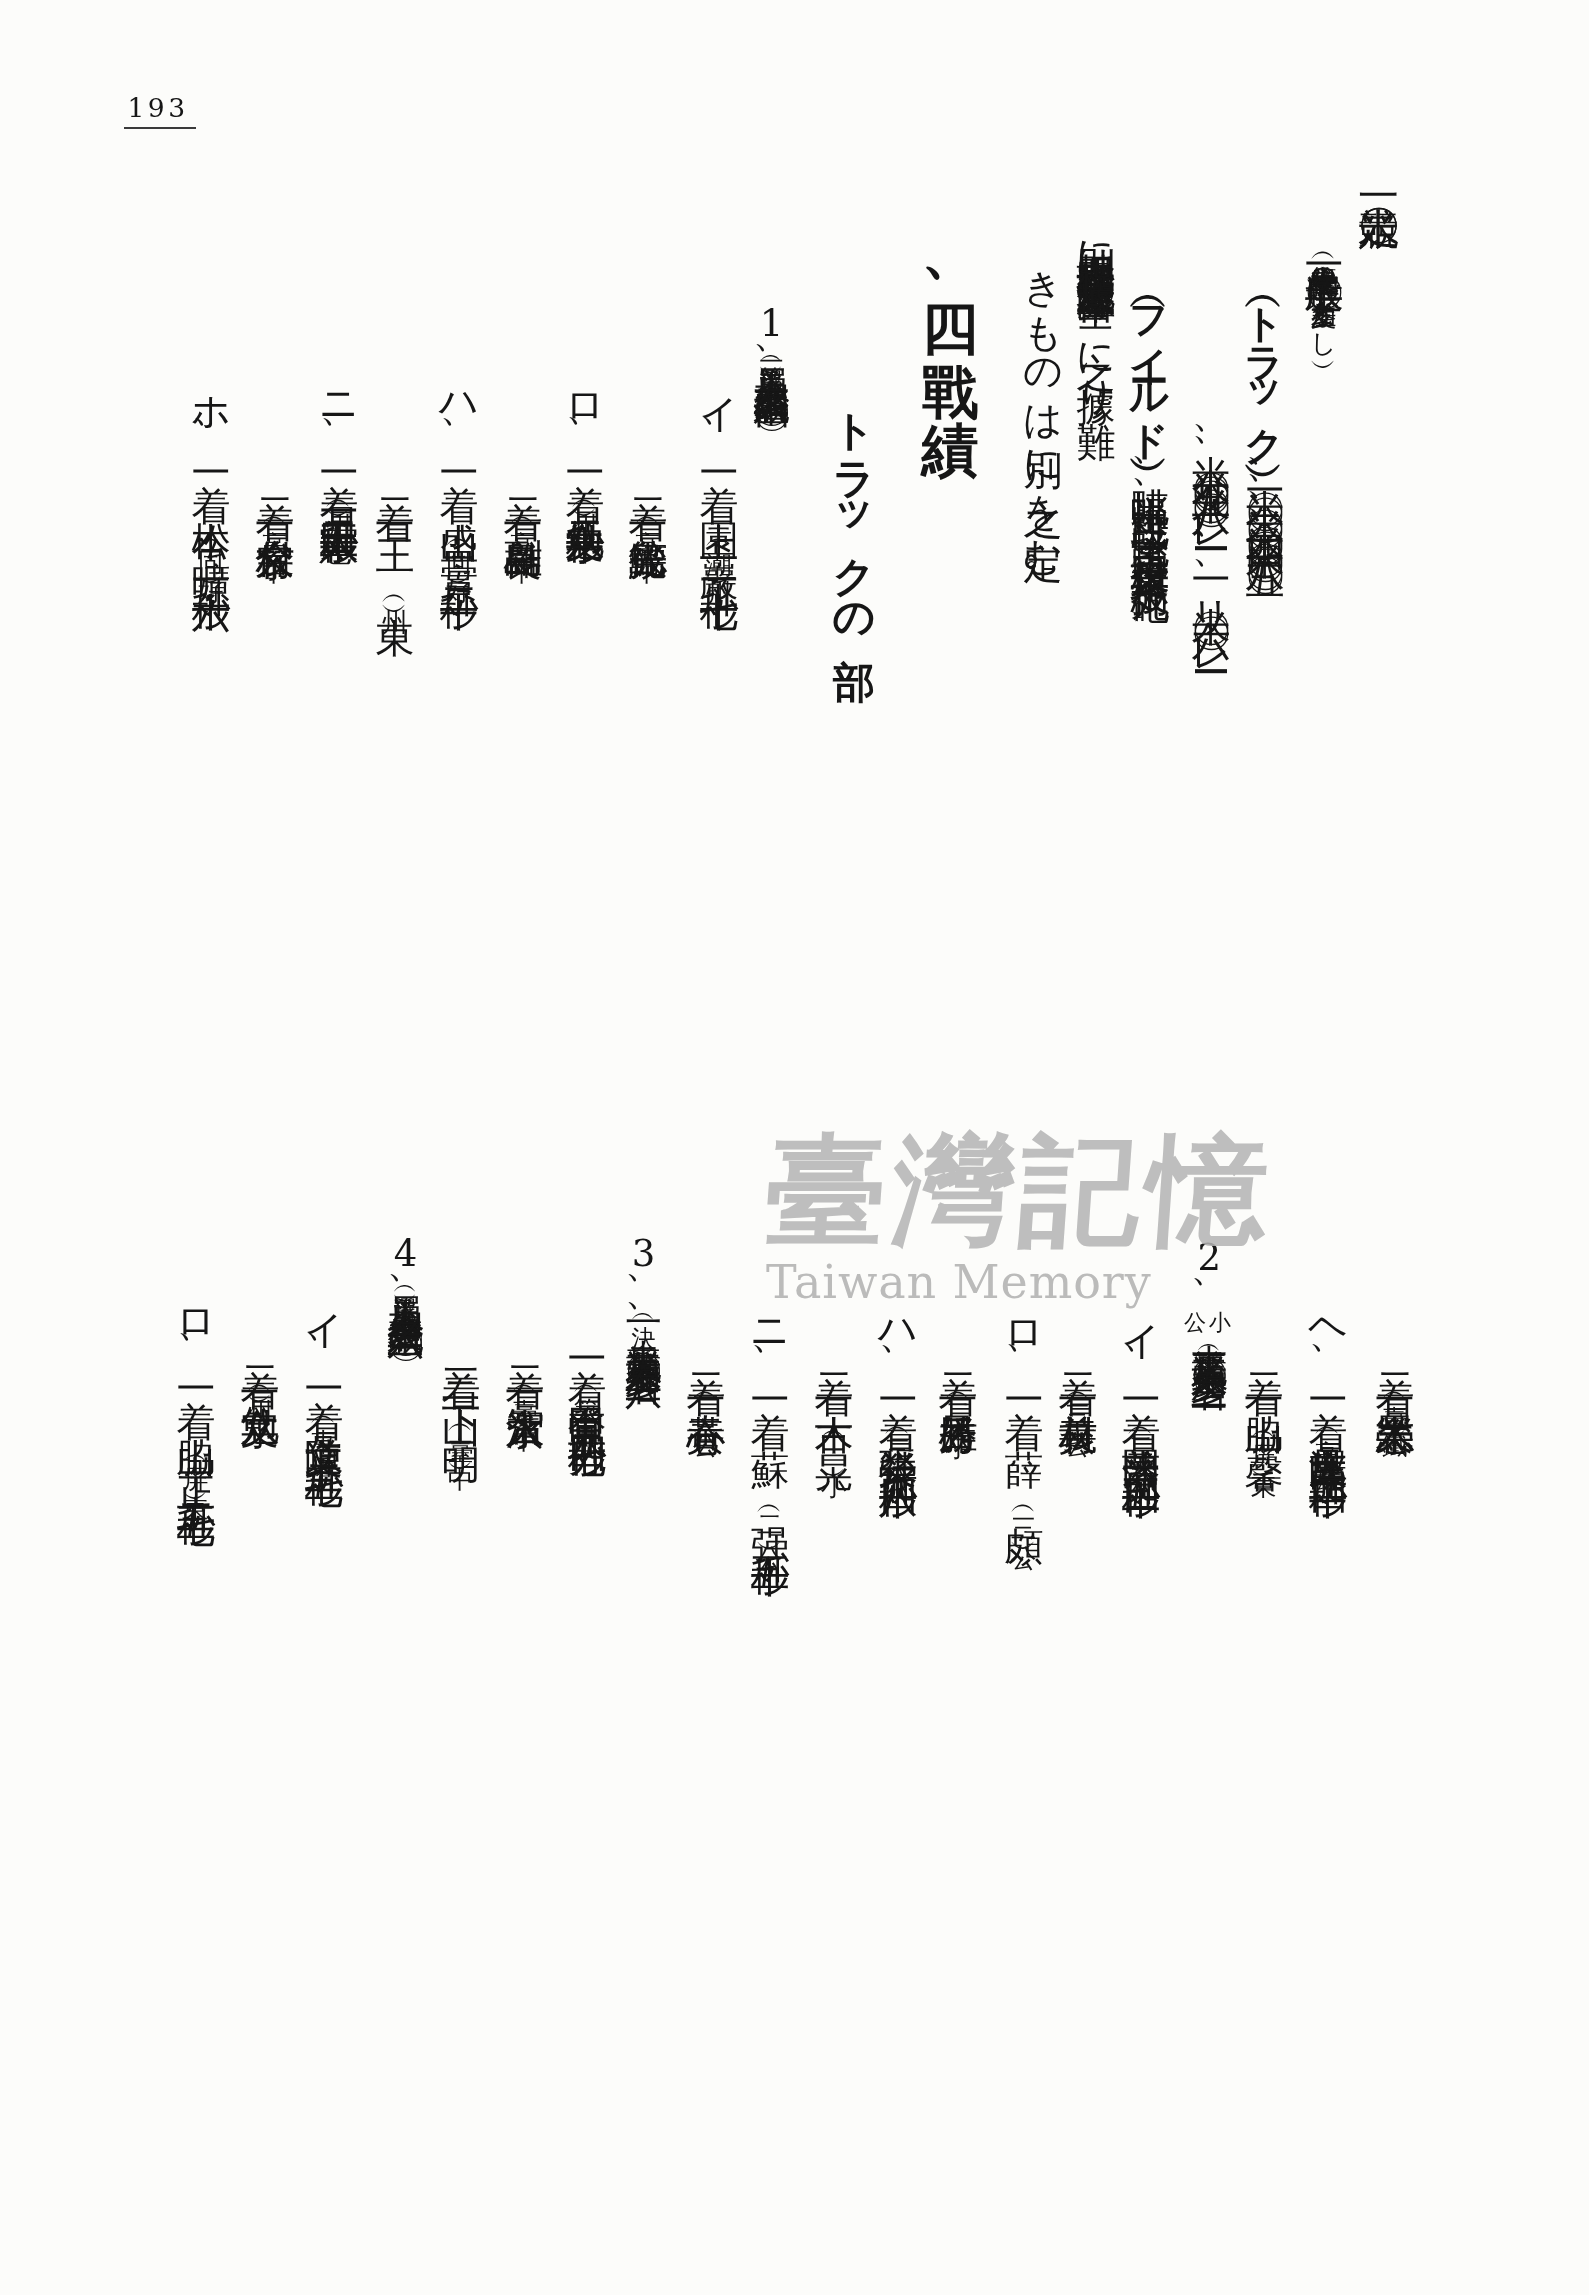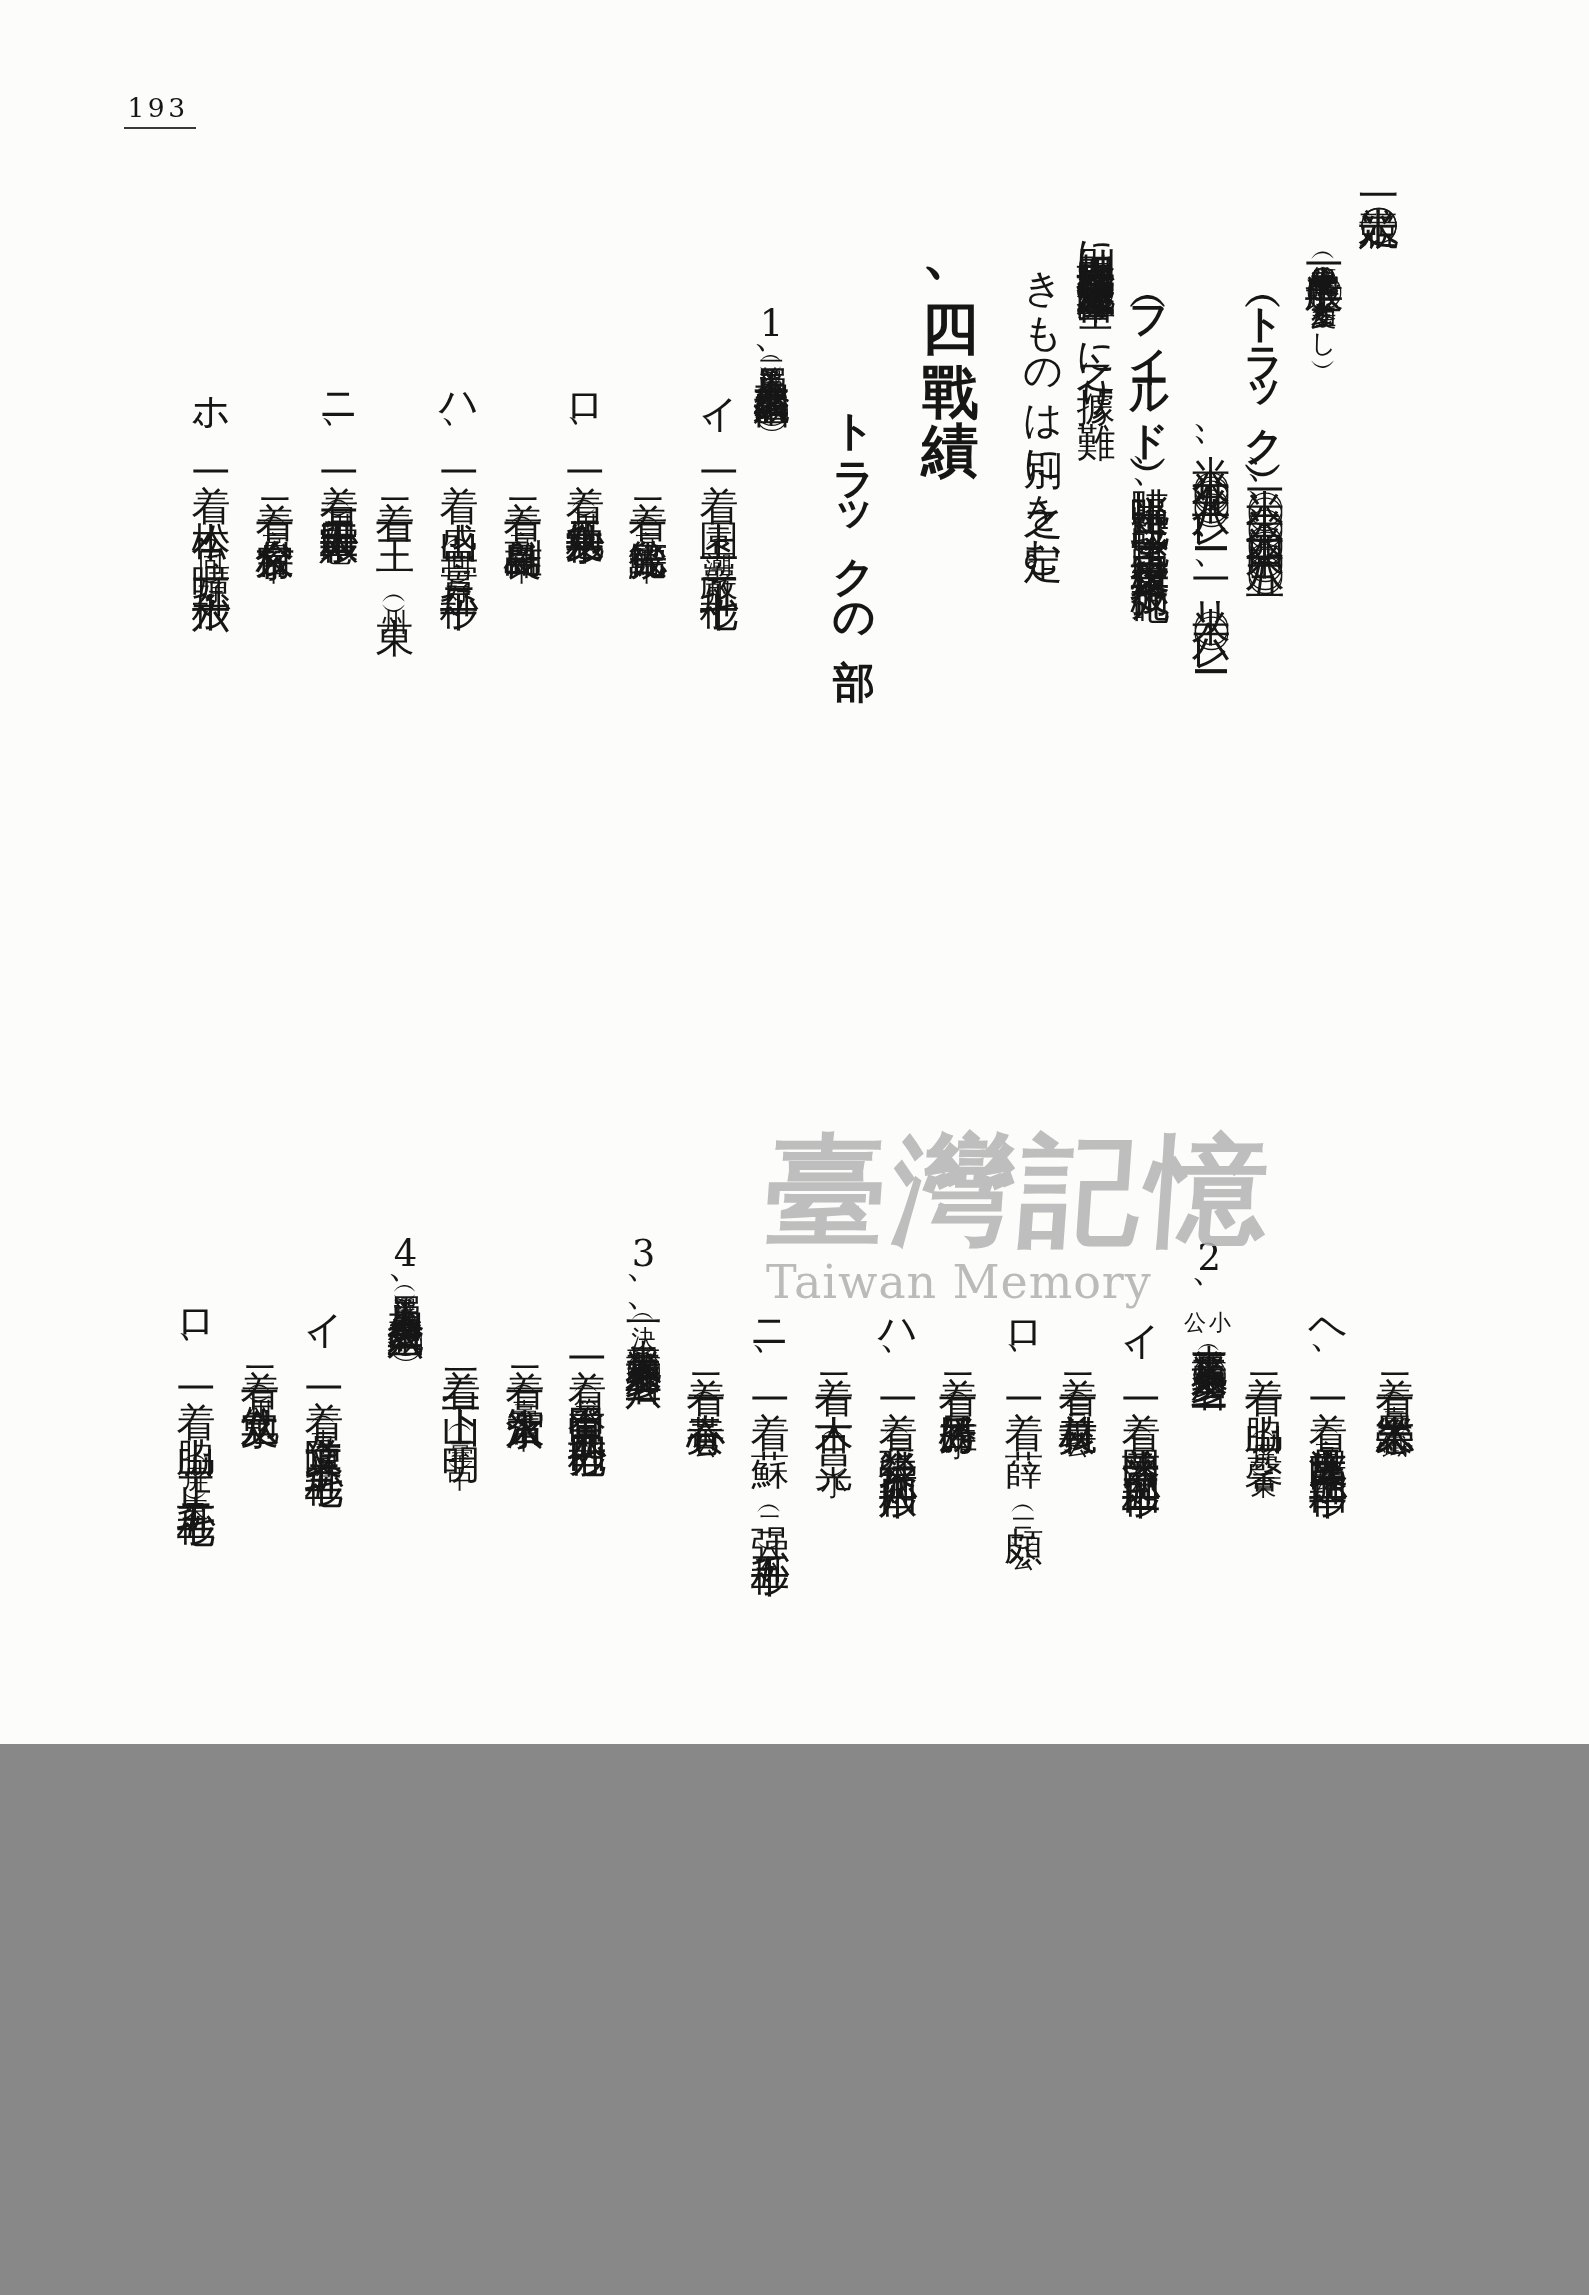--- a/index.html
+++ b/index.html
@@ -1,17 +1,17 @@
 <!DOCTYPE html>
 <html style="font-size:14px"><head>
 <meta charset="utf-8">
 <style>
   html,body{margin:0;padding:0;background:#888;}
   .page{
-    position:relative;width:1589px;height:1744px;margin:0 auto;
+    position:relative;width:1589px;height:2295px;margin:0 auto;
     background:#fcfcfa;overflow:hidden;
     font-family:"DejaVu Serif","Liberation Serif",serif;
     color:#161616;
   }
   .page-number{
     position:absolute;left:124px;top:92px;
     font-size:26.5px;letter-spacing:3.5px;
     border-bottom:2.6px solid #3a3a3a;padding:0 7px 4.4px 3.5px;
     font-family:"DejaVu Serif","Liberation Serif",serif;
   }

